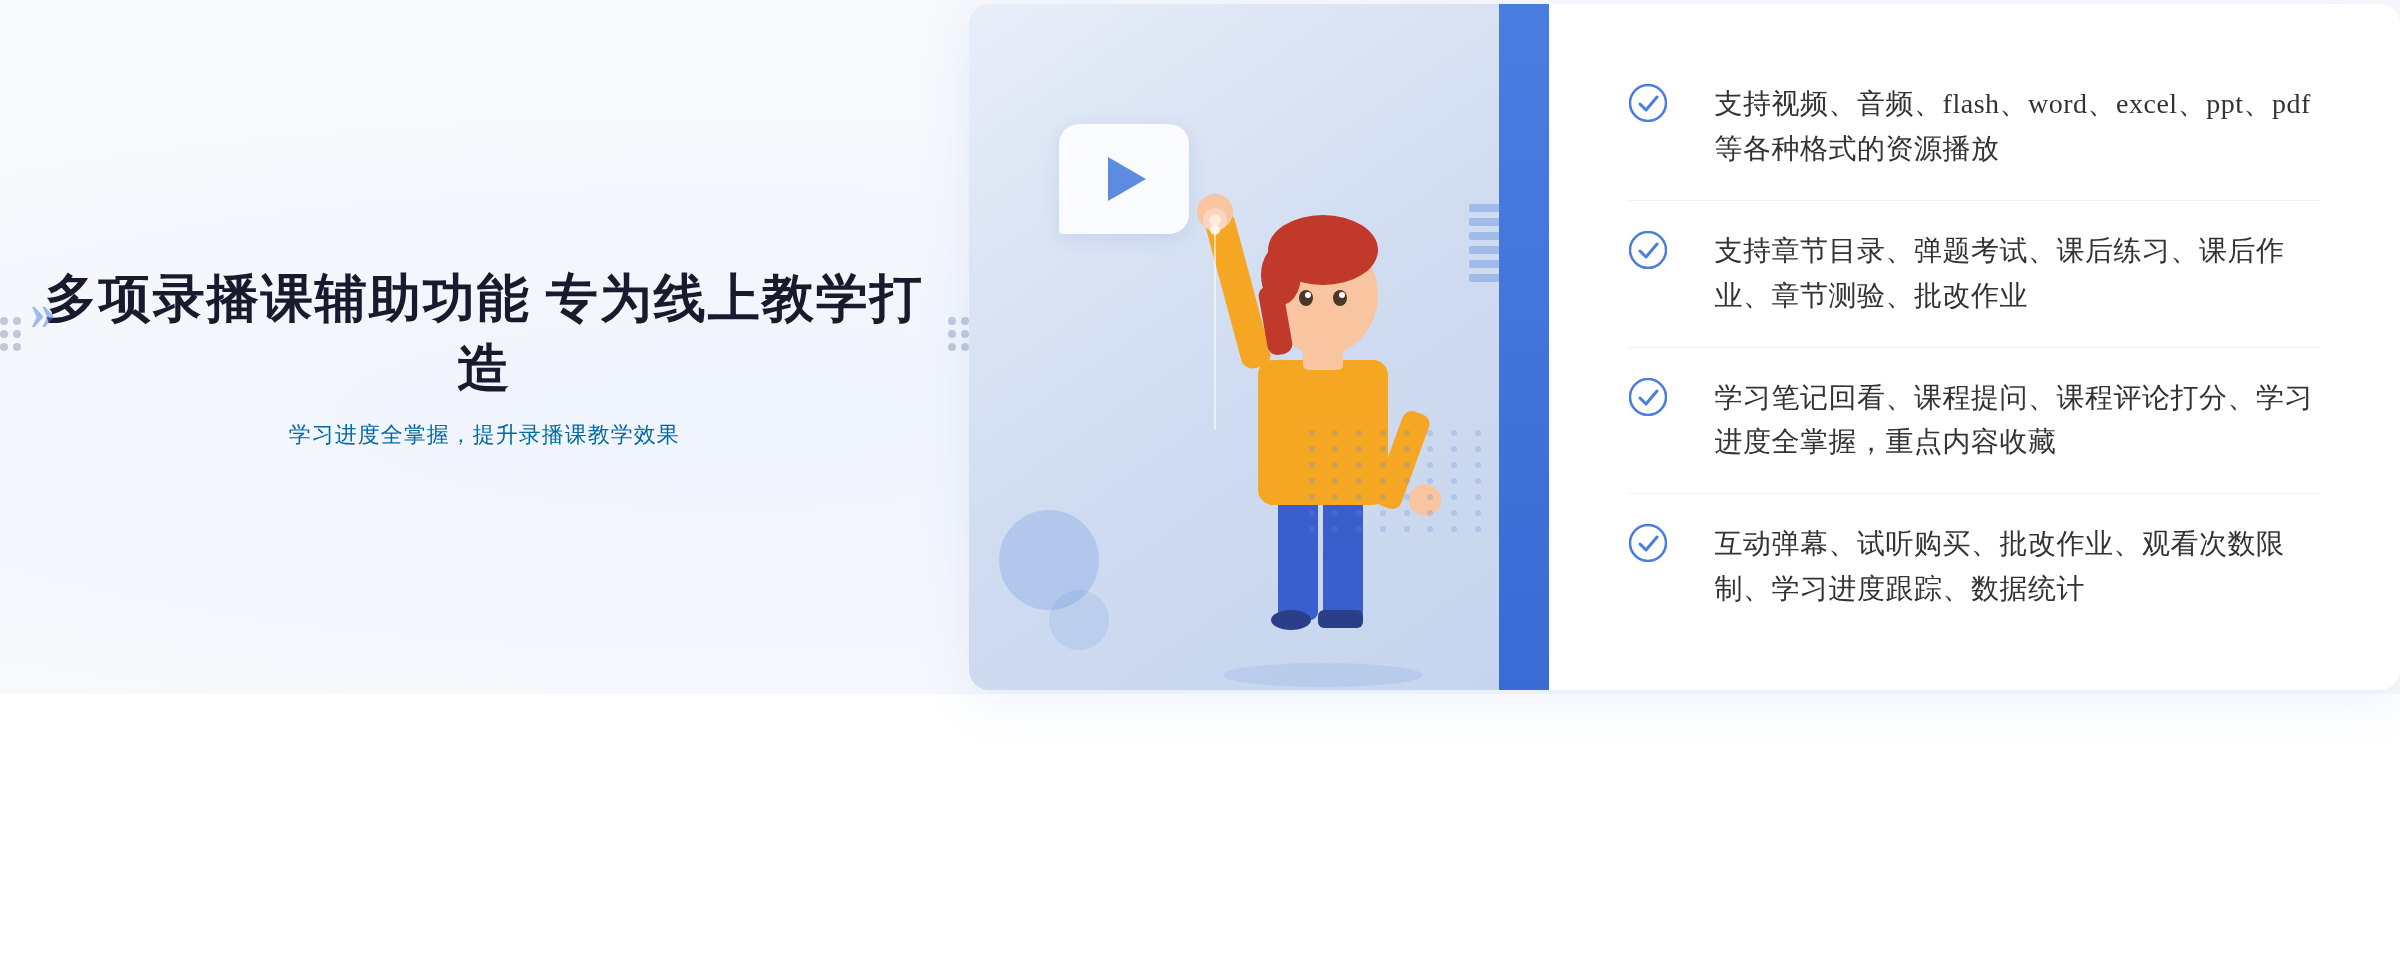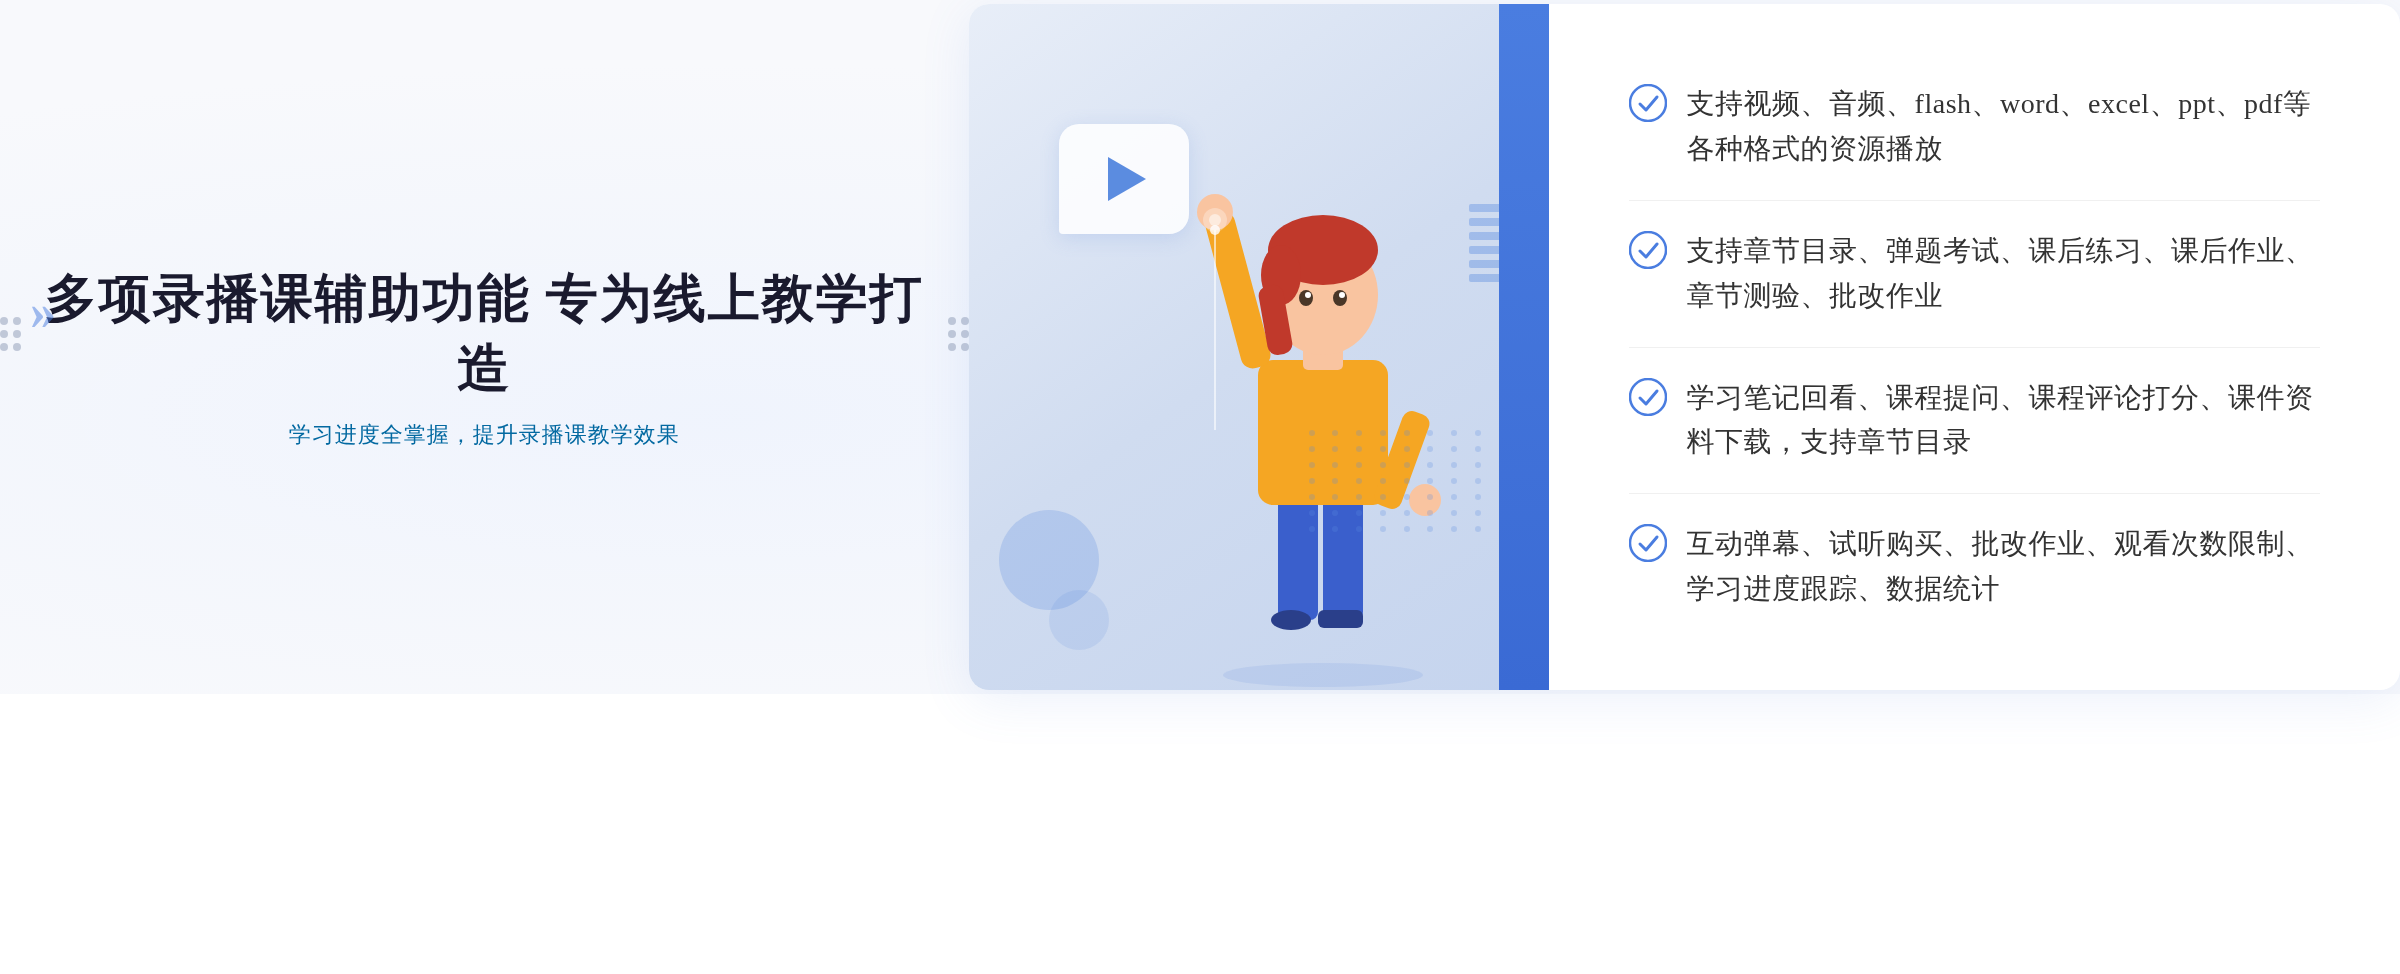--- a/index.html
+++ b/index.html
@@ -216,21 +216,21 @@
       flex: 1;
       padding: 50px 80px;
       display: flex;
       flex-direction: column;
       justify-content: space-between;
     }
 
     .feature-item {
       display: flex;
       align-items: flex-start;
-      gap: 20px;
+      gap: 48px;
       padding: 28px 0;
       border-bottom: 1px solid #f0f0f0;
     }
 
     .feature-item:last-child {
       border-bottom: none;
     }
 
     .check-icon {
       width: 38px;
@@ -465,21 +465,21 @@
         <span class="feature-text">支持章节目录、弹题考试、课后练习、课后作业、章节测验、批改作业</span>
       </div>
 
       <div class="feature-item">
         <div class="check-icon">
           <svg viewBox="0 0 38 38" xmlns="http://www.w3.org/2000/svg">
             <circle cx="19" cy="19" r="18" fill="none" stroke="#4a7de0" stroke-width="2.5"></circle>
             <path d="M11 20 L17 26 L28 13" stroke="#4a7de0" stroke-width="3" fill="none" stroke-linecap="round" stroke-linejoin="round"></path>
           </svg>
         </div>
-        <span class="feature-text">学习笔记回看、课程提问、课程评论打分、课件资料下载，支持章节目录</span>
+        <span class="feature-text">学习笔记回看、课程提问、课程评论打分、学习进度全掌握，重点内容收藏</span>
       </div>
 
       <div class="feature-item">
         <div class="check-icon">
           <svg viewBox="0 0 38 38" xmlns="http://www.w3.org/2000/svg">
             <circle cx="19" cy="19" r="18" fill="none" stroke="#4a7de0" stroke-width="2.5"></circle>
             <path d="M11 20 L17 26 L28 13" stroke="#4a7de0" stroke-width="3" fill="none" stroke-linecap="round" stroke-linejoin="round"></path>
           </svg>
         </div>
         <span class="feature-text">互动弹幕、试听购买、批改作业、观看次数限制、学习进度跟踪、数据统计</span>

